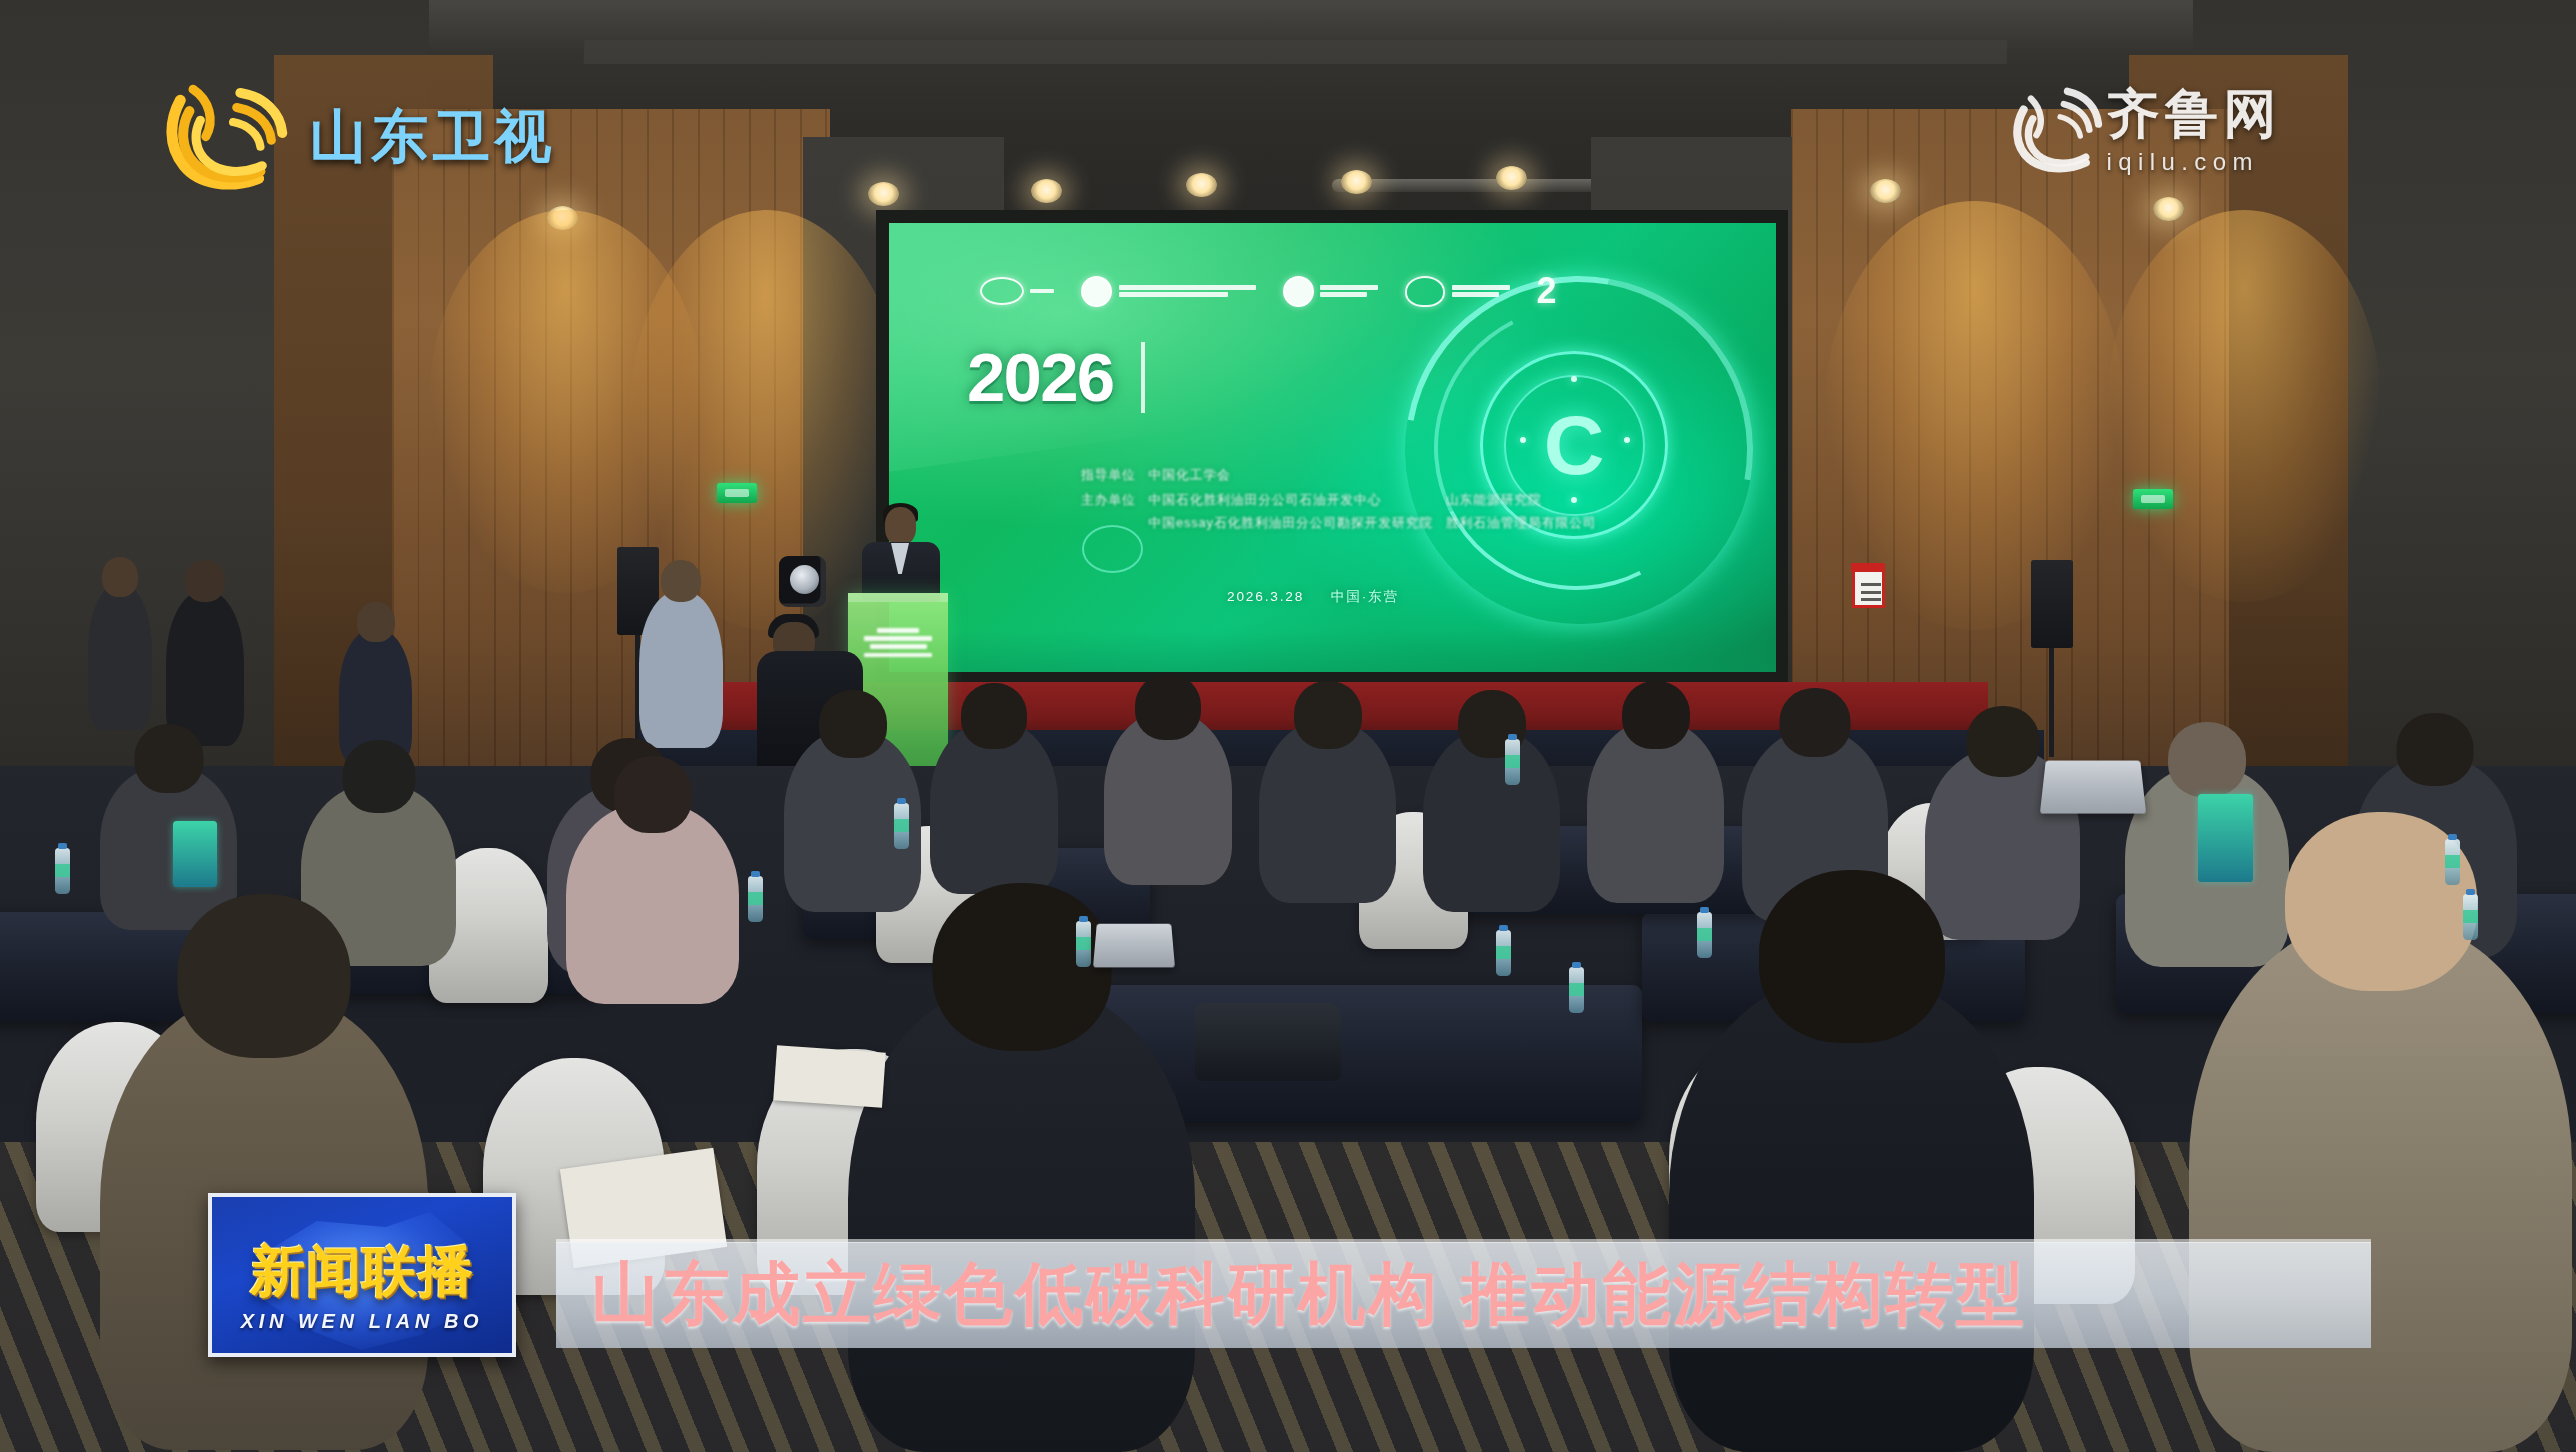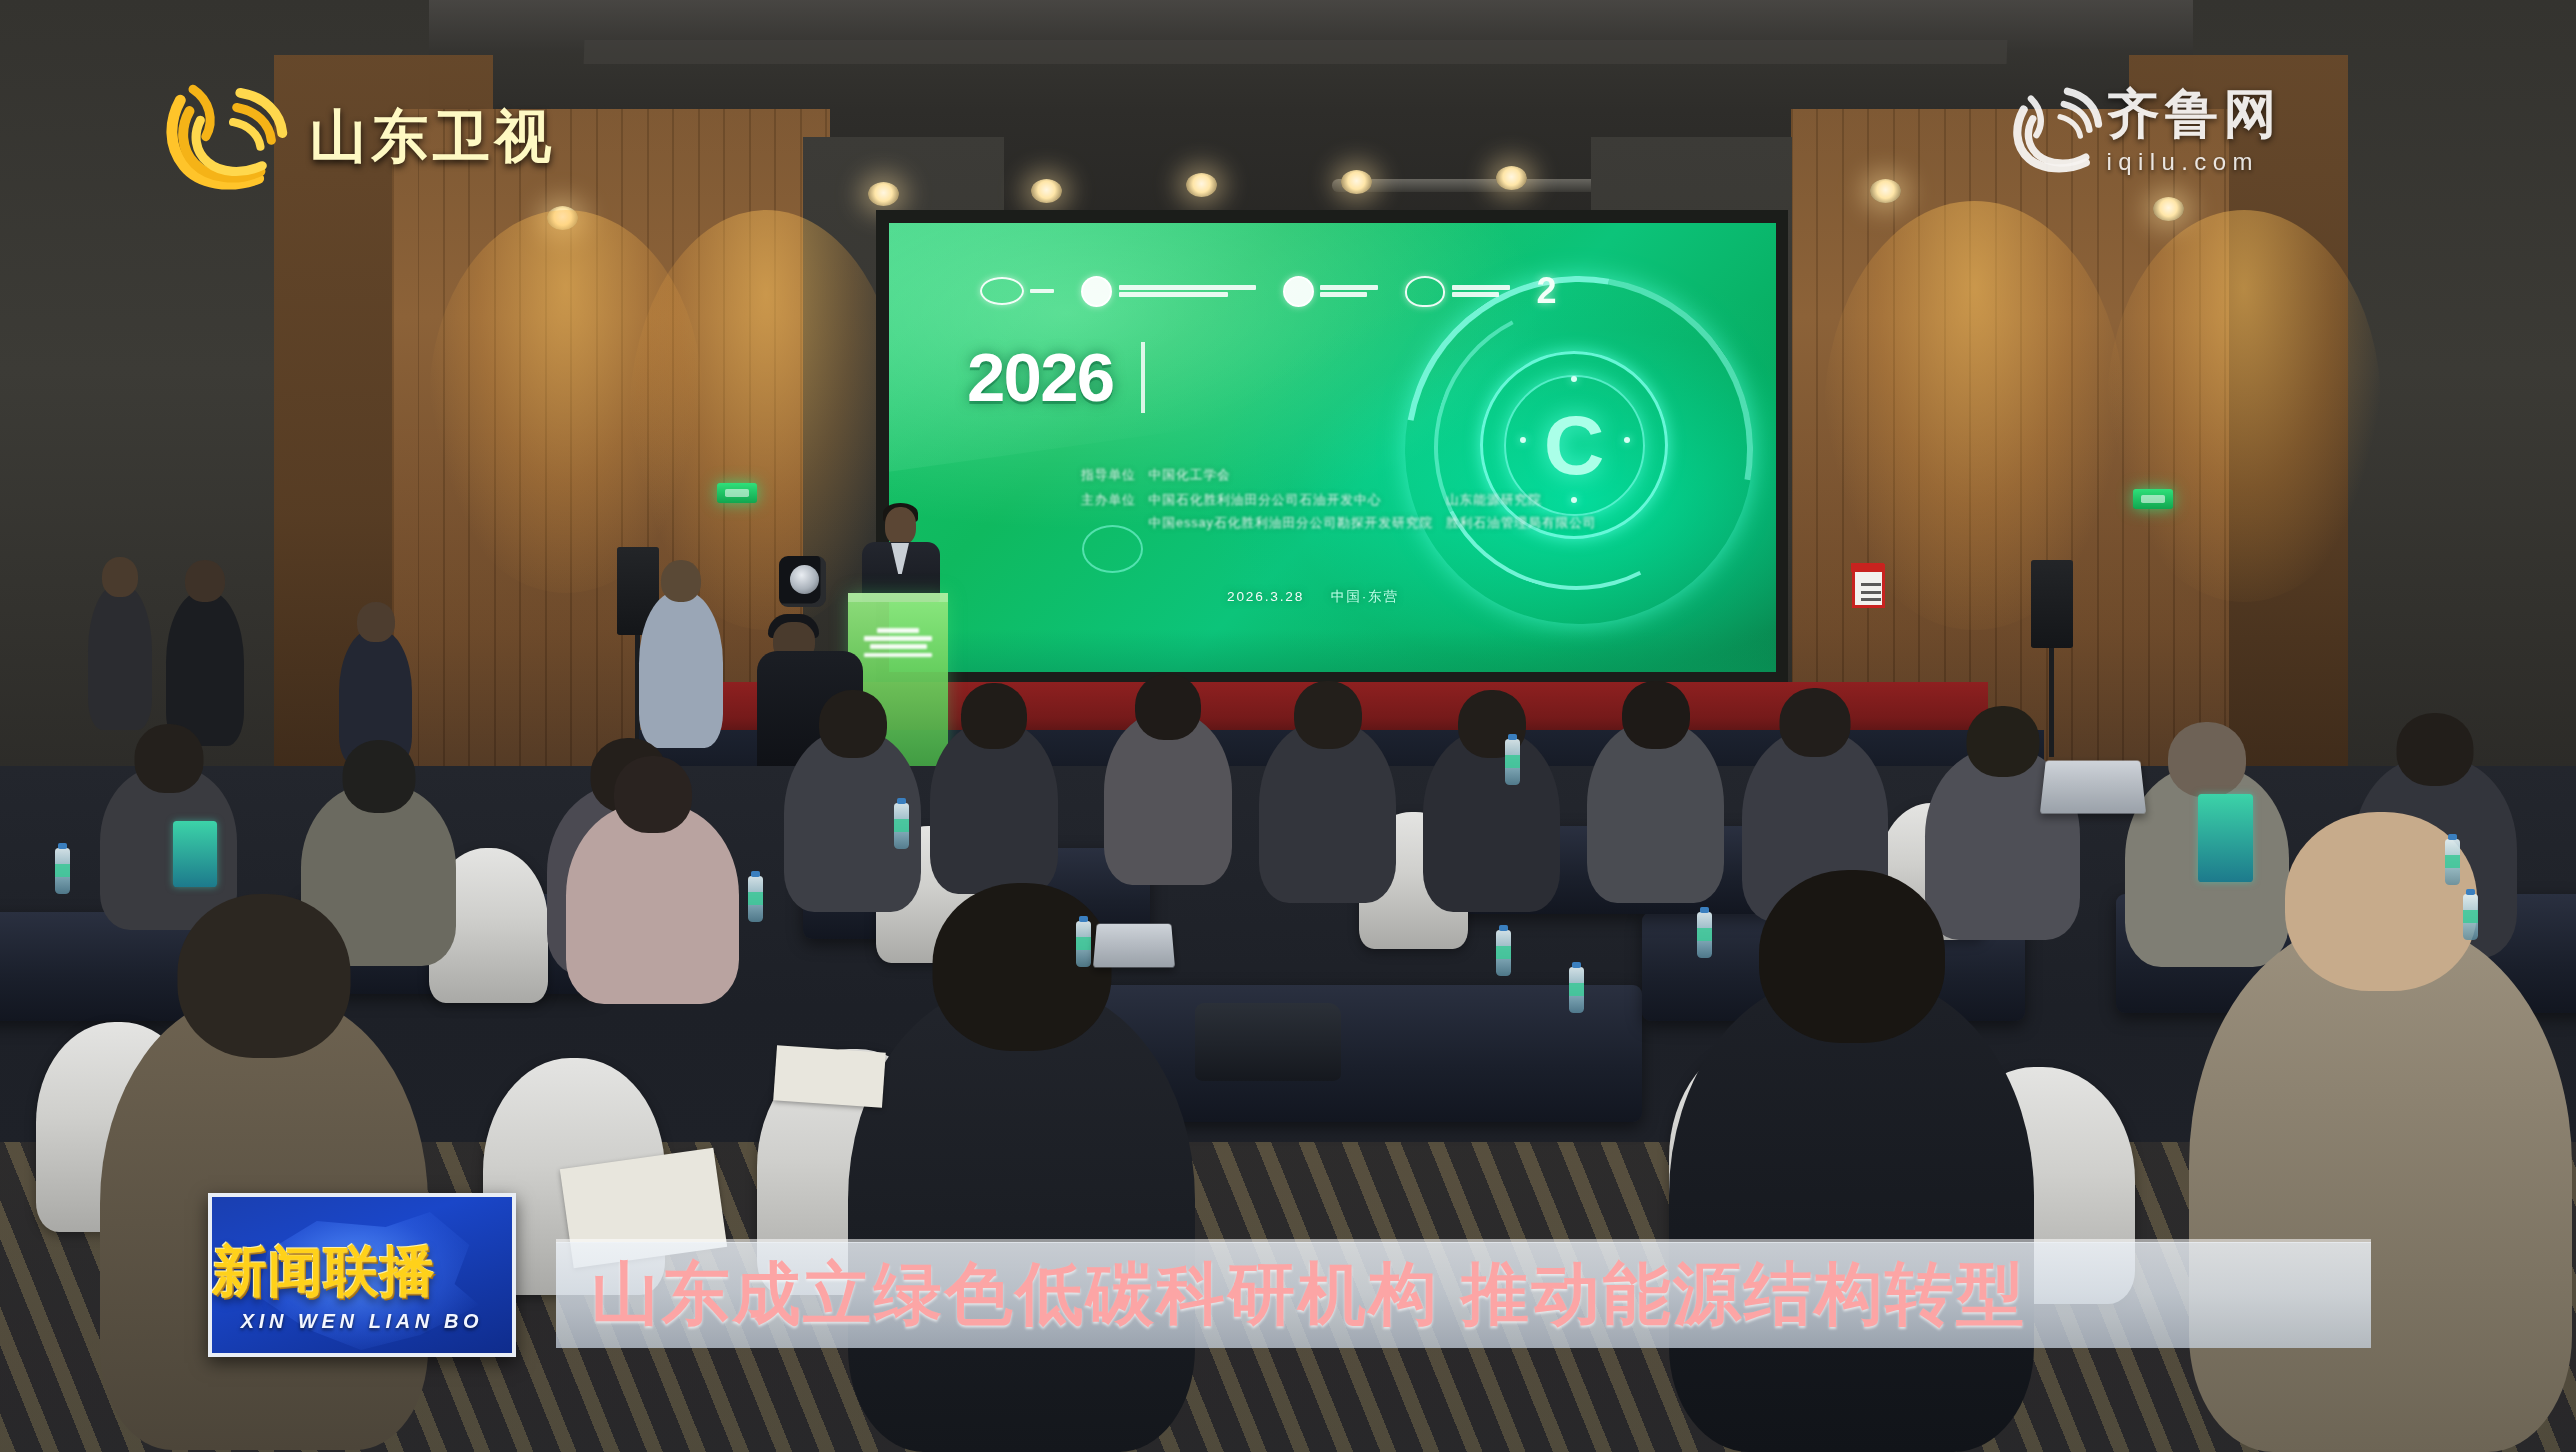--- a/index.html
+++ b/index.html
@@ -524,21 +524,21 @@
     display: flex;
     align-items: center;
     gap: 14.6px;
   }
   .sd-mark {
     position: relative;
     width: 142px; height: 115px;
   }
   .sd-mark svg { display: block; }
   .channel-name {
-    color: #fef9c3;
+    color: #7dd3fc;
     font-size: 57px;
     font-weight: bold;
     letter-spacing: 4.6px;
     text-shadow: 0 2.7px 7.3px rgba(0,0,0,.8);
   }
 
   
   .watermark {
     position: absolute;
     right: 294px; top: 84px;
@@ -609,21 +609,21 @@
     left: 31px; top: 9px;
     width: 246px; height: 150px;
     background: radial-gradient(ellipse at 46% 42%, rgba(90,150,255,.95) 0%, rgba(50,100,230,.55) 45%, rgba(20,50,160,0) 72%);
     clip-path: polygon(10% 30%, 30% 10%, 58% 14%, 76% 4%, 92% 26%, 86% 52%, 96% 66%, 72% 86%, 48% 96%, 26% 82%, 6% 60%);
     opacity: .9;
   }
   .badge-cn {
     position: absolute;
     left: 0; top: 47px;
     width: 100%;
-    text-align: left;
+    text-align: center;
     font-size: 55px;
     font-weight: bold;
     letter-spacing: 0.9px;
     line-height: 1;
     color: #ffd11a;
     text-shadow:
       0 0 1.8px #fff6b0,
       1.8px 1.8px 0 #a8700a,
       -0.9px -0.9px 0 #fff1a0,
       0 4.6px 9px rgba(0,0,0,.55);

